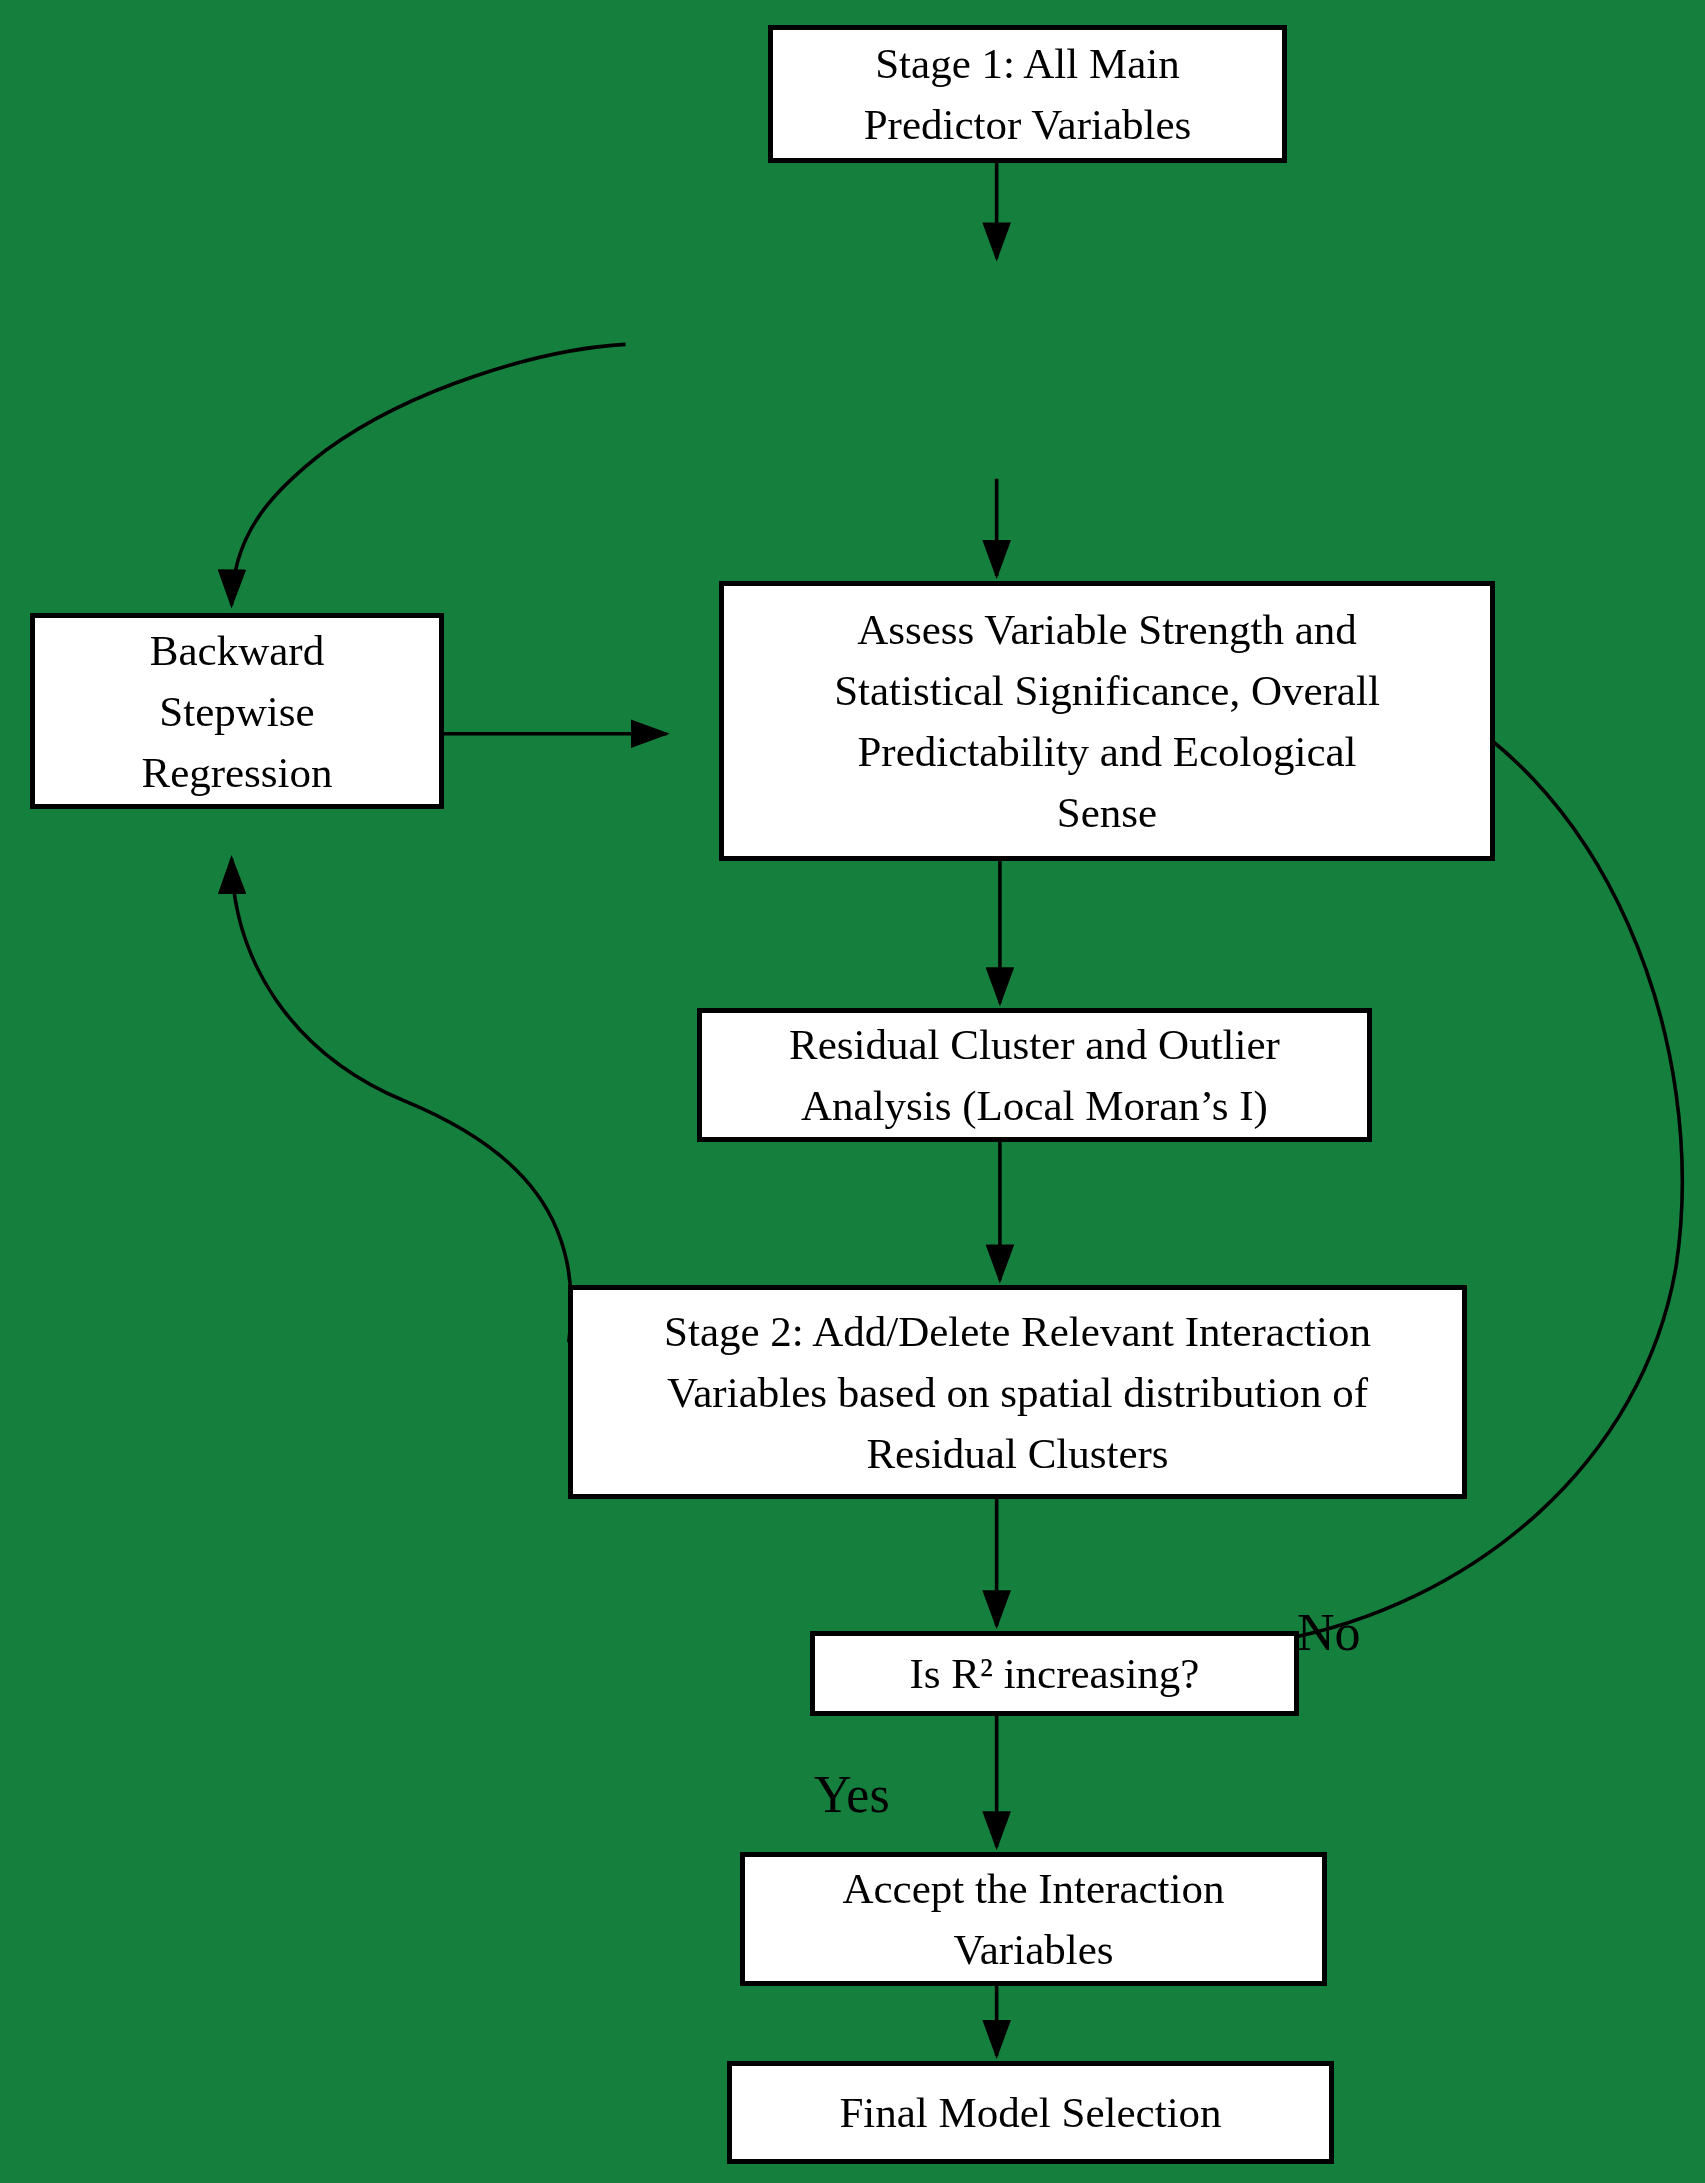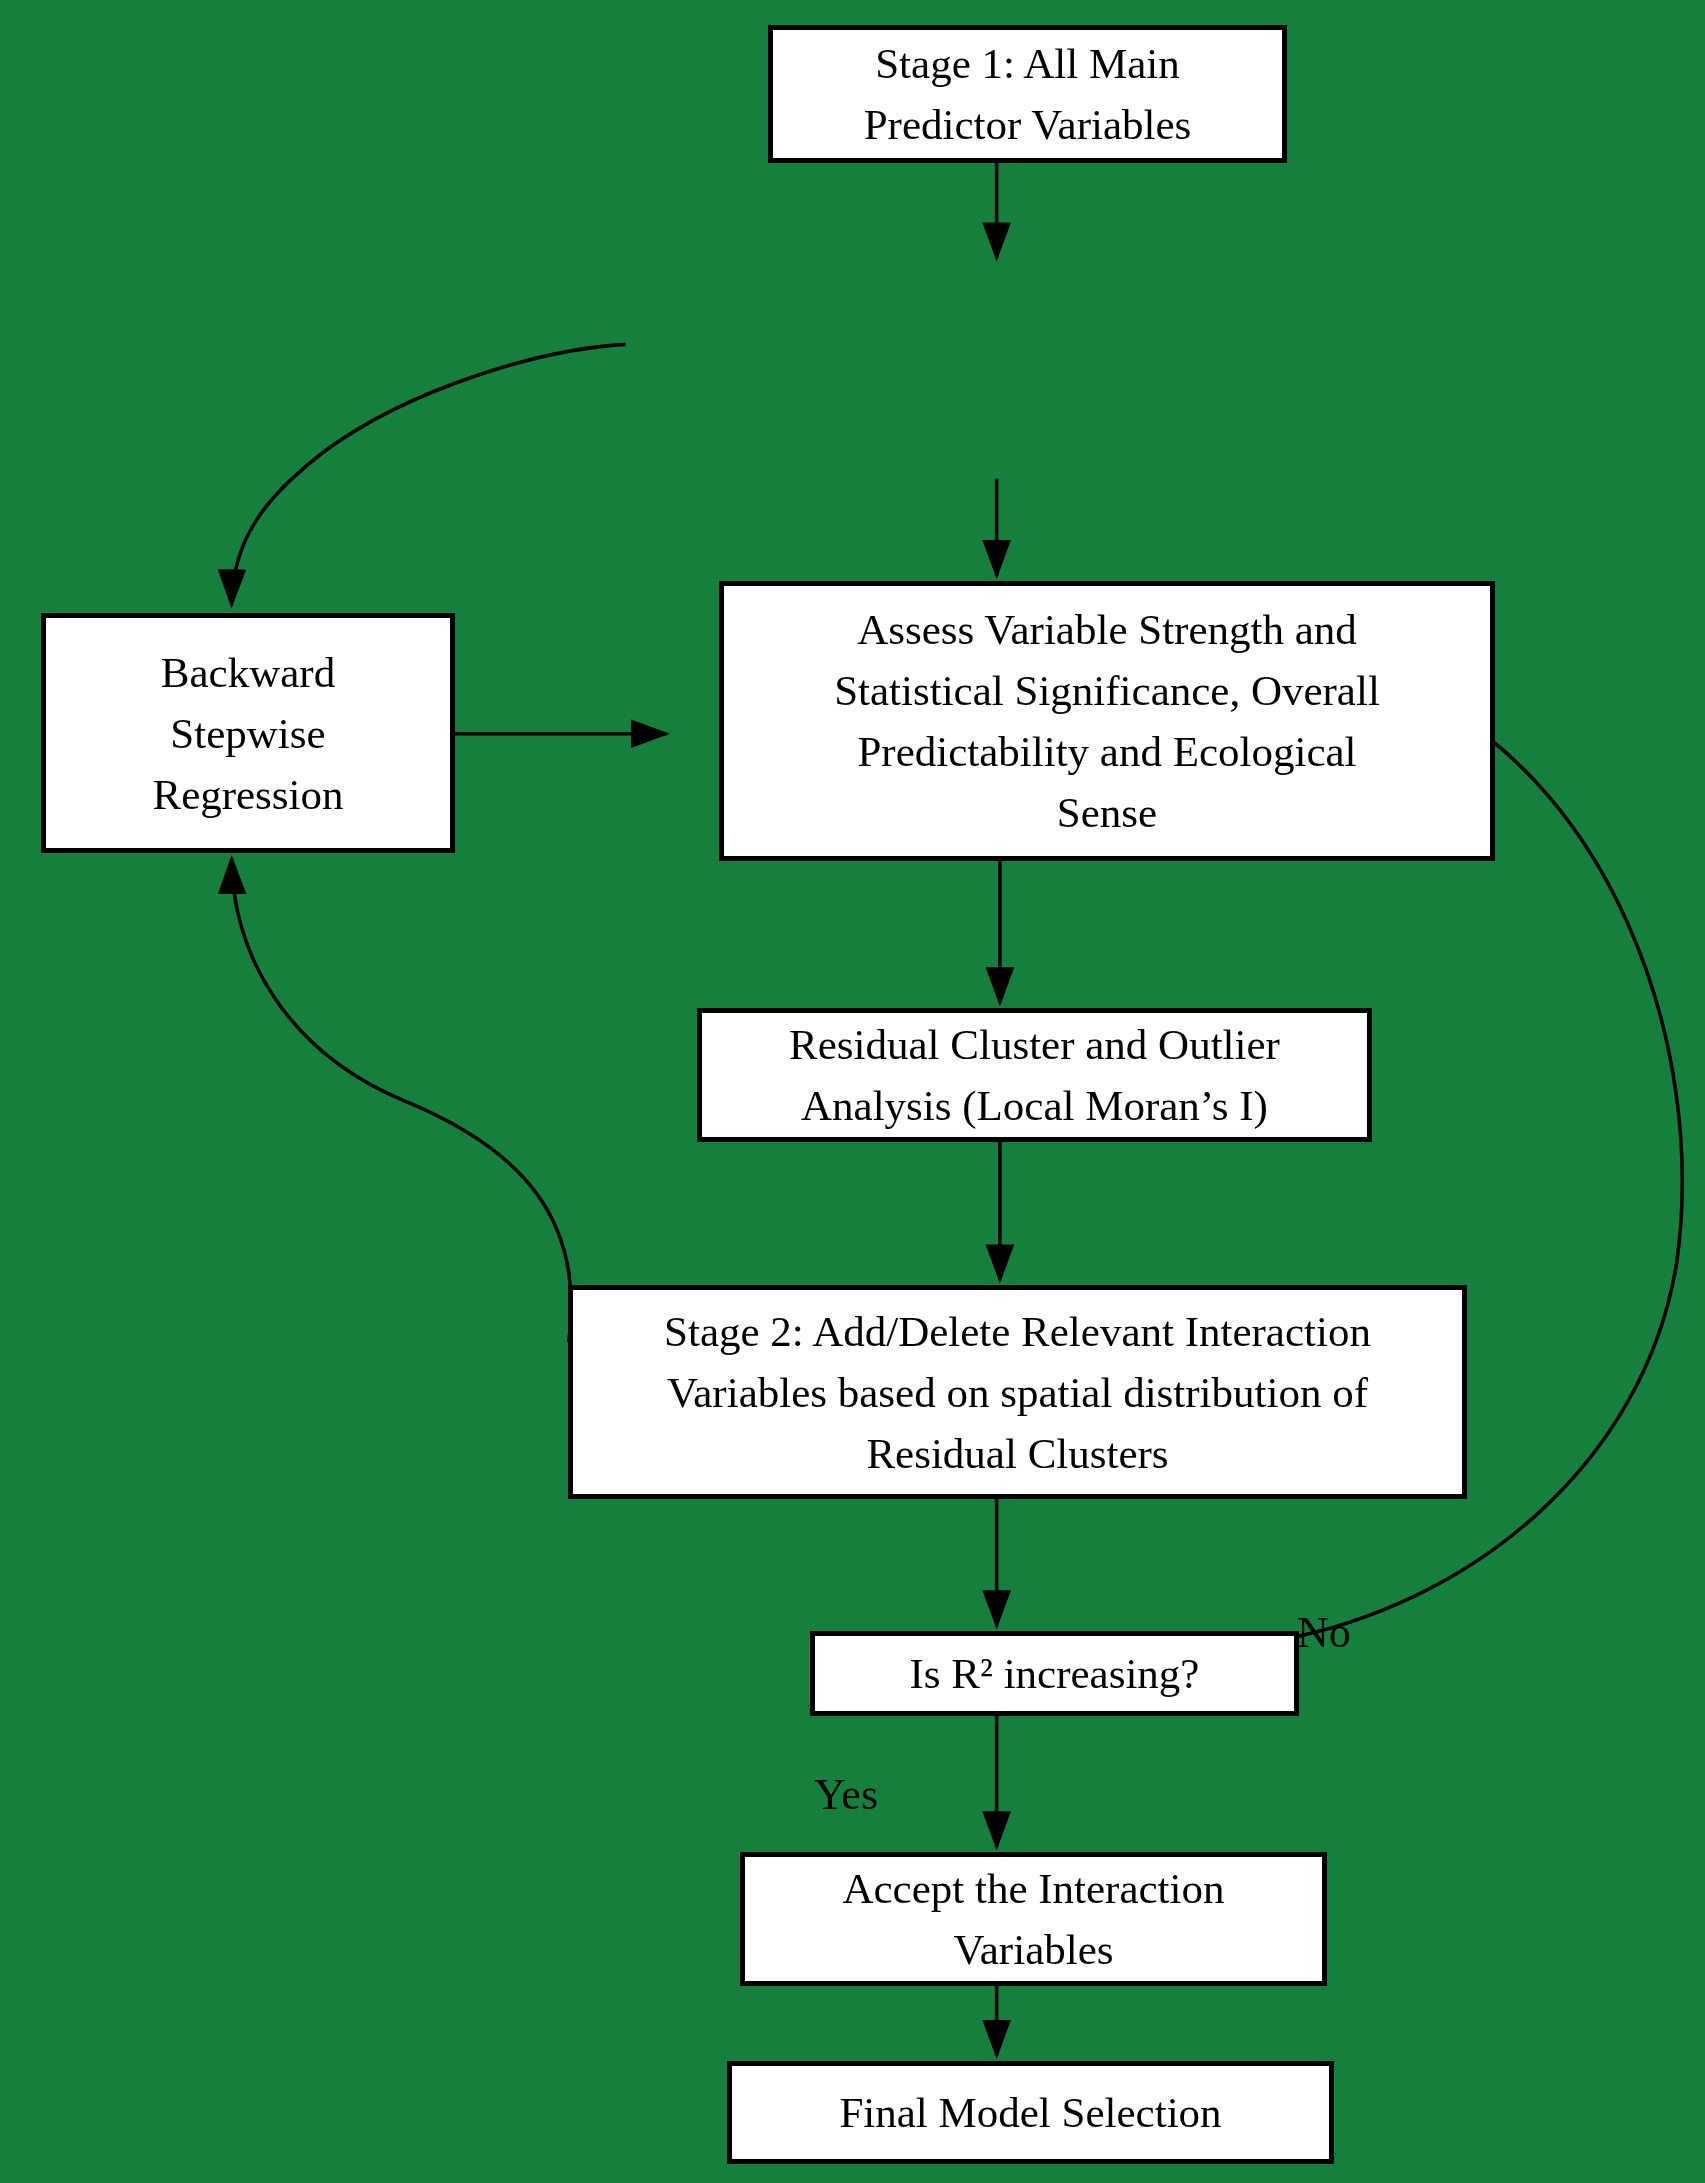--- a/index.html
+++ b/index.html
@@ -39,28 +39,28 @@
     justify-content: center;
     text-align: center;
     font-size: 43px;
     line-height: 61px;
   }
   .line {
     white-space: nowrap;
   }
   .edge-label {
     position: absolute;
-    font-size: 44px;
+    font-size: 52px;
     line-height: 59px;
     white-space: nowrap;
   }
   
   #box-stage1   { left: 768px; top: 25px;   width: 519px;  height: 138px; }
   #box-exclude  { left: 626px;  top: 263px;  width: 776px; height: 216px; }
-  #box-backward { left: 41px;   top: 613px;  width: 414px;  height: 240px; align-items: center; }
+  #box-backward { left: 30px;   top: 613px;  width: 414px;  height: 196px; align-items: center; }
   #box-assess   { left: 673px; top: 581px;  width: 776px; height: 280px; margin-left: 46px; }
   #box-residual { left: 697px; top: 1008px; width: 675px; height: 134px; }
   #box-stage2   { left: 568px;  top: 1285px; width: 899px; height: 214px; }
   #box-decision { left: 786px; top: 1631px; width: 489px;  height: 85px; margin-left: 24px; }
   #box-accept   { left: 740px; top: 1852px; width: 587px;  height: 134px; text-align: right; }
   #box-final    { left: 727px; top: 2061px; width: 607px;  height: 103px; }
   #label-yes { left: 814px; top: 1765px; }
   #label-no  { left: 1297px; top: 1603px; }
 </style>
 </head>

